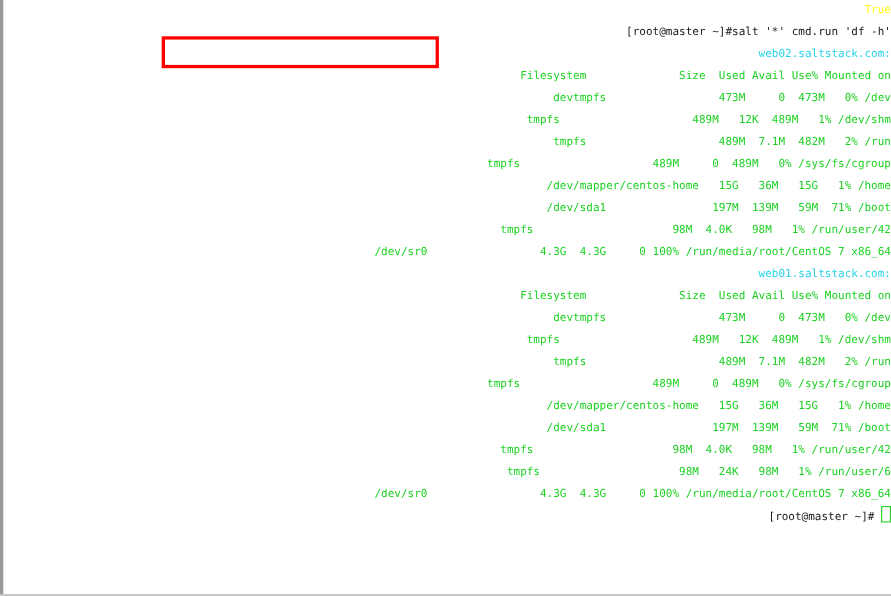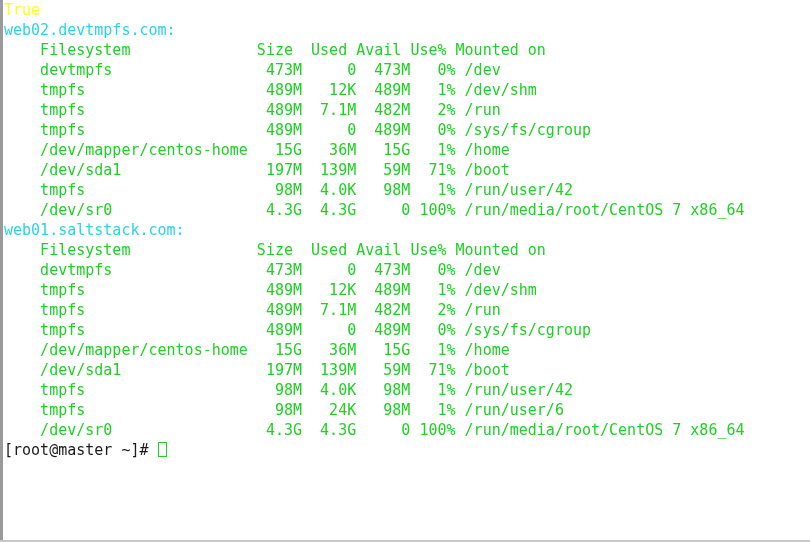--- a/index.html
+++ b/index.html
@@ -44,23 +44,24 @@
     position: absolute;
     left: 4px;
     top: 0;
     width: 806px;
     height: 542px;
   }
 
   .line {
     height: 20px;
     line-height: 20px;
-    font-size: 15px;
+    font-size: 10px;
     white-space: pre;
     letter-spacing: 0px;
+    text-align: right;
   }
 
   .c-green  { color: #1fd124; }
   .c-cyan   { color: #2ad4e8; }
   .c-yellow { color: #ffff14; }
   .c-black  { color: #1a1a1a; }
 
   
   .cmd-line {
     position: relative;
@@ -89,22 +90,23 @@
 <body>
 
 <div id="terminal">
   <div class="left-gutter"></div>
   <div class="bottom-gutter"></div>
 
   <div class="screen">
 
     <div class="line"><span class="c-yellow">True</span></div>
 
+    <div class="line cmd-line"><span class="c-black">[root@master ~]#</span><span class="c-black">salt '*' cmd.run 'df -h'</span><span class="redbox"></span></div>
 
-    <div class="line"><span class="c-cyan">web02.devtmpfs.com:</span></div>
+    <div class="line"><span class="c-cyan">web02.saltstack.com:</span></div>
     <div class="line"><span class="c-green">    Filesystem              Size  Used Avail Use% Mounted on</span></div>
     <div class="line"><span class="c-green">    devtmpfs                 473M     0  473M   0% /dev</span></div>
     <div class="line"><span class="c-green">    tmpfs                    489M   12K  489M   1% /dev/shm</span></div>
     <div class="line"><span class="c-green">    tmpfs                    489M  7.1M  482M   2% /run</span></div>
     <div class="line"><span class="c-green">    tmpfs                    489M     0  489M   0% /sys/fs/cgroup</span></div>
     <div class="line"><span class="c-green">    /dev/mapper/centos-home   15G   36M   15G   1% /home</span></div>
     <div class="line"><span class="c-green">    /dev/sda1                197M  139M   59M  71% /boot</span></div>
     <div class="line"><span class="c-green">    tmpfs                     98M  4.0K   98M   1% /run/user/42</span></div>
     <div class="line"><span class="c-green">    /dev/sr0                 4.3G  4.3G     0 100% /run/media/root/CentOS 7 x86_64</span></div>
 

